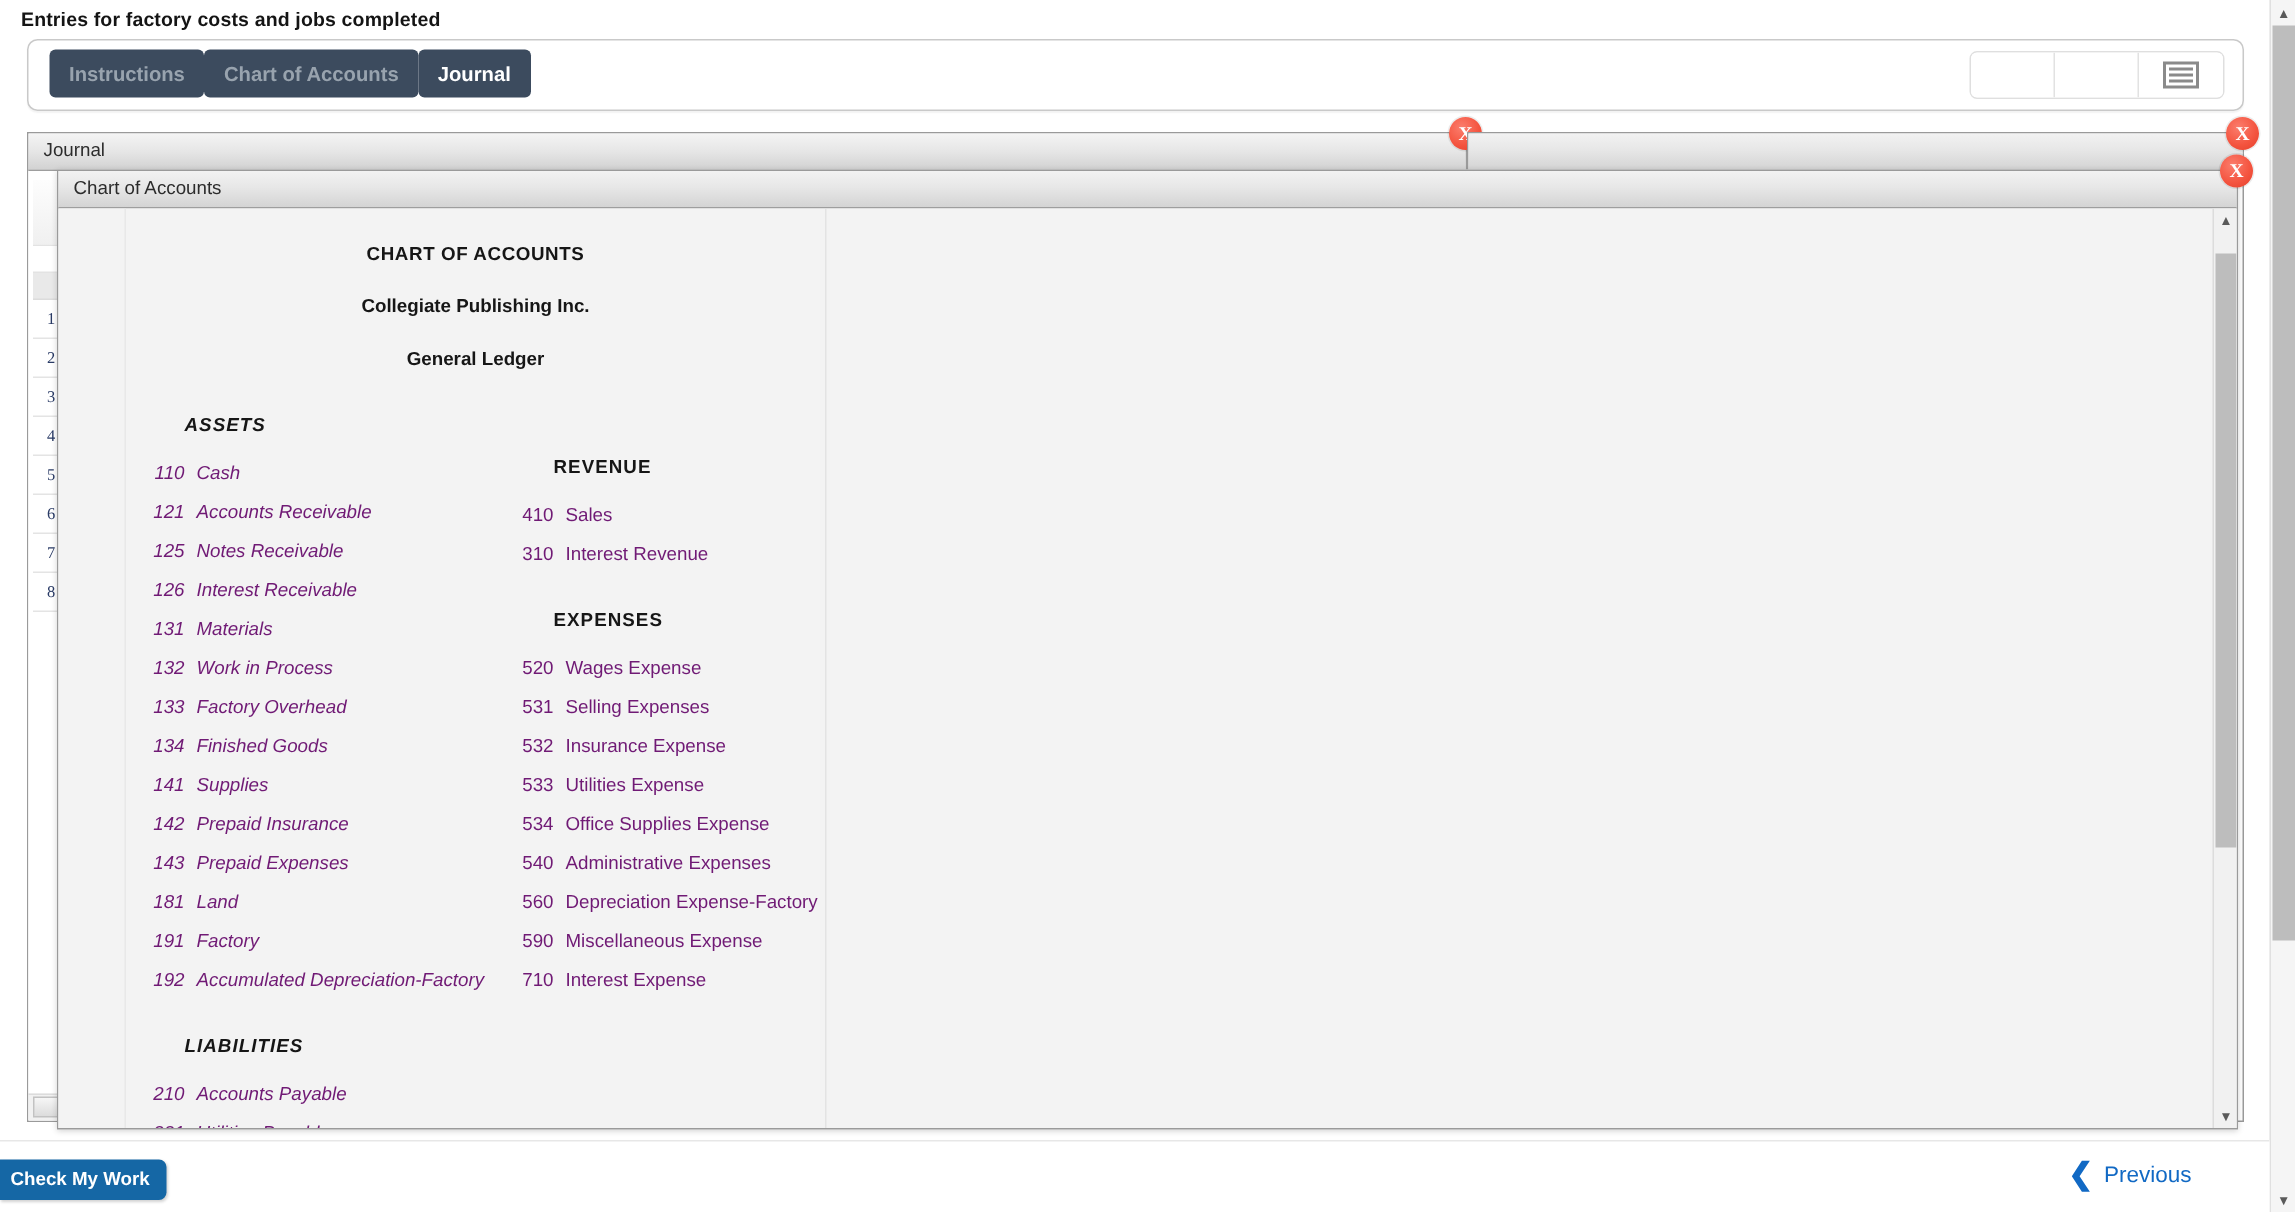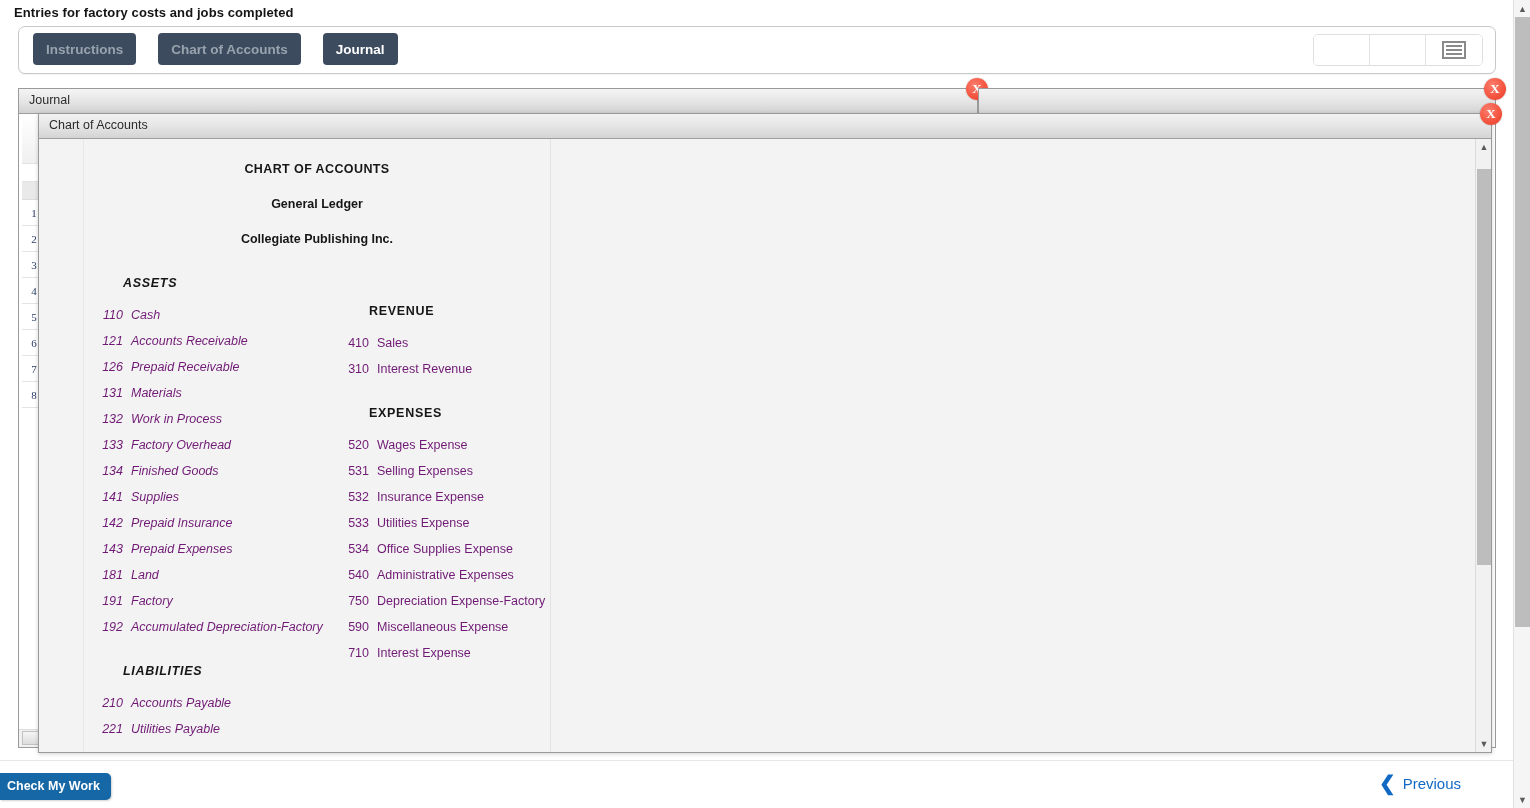--- a/index.html
+++ b/index.html
@@ -23,21 +23,21 @@
 
   
   .tabshell {
     position: absolute; left: 18px; top: 26px;
     width: 1478px; height: 48px;
     background: #ffffff;
     border: 1px solid #c9c9c9;
     border-radius: 7px;
     box-shadow: 0 1px 1px rgba(0,0,0,.05);
   }
-  .tabs { position:absolute; left: 14px; top: 6px; display:flex; gap:22px; }
+  .tabs { position:absolute; left: 14px; top: 6px; display:flex; gap:0; }
   .tab {
     height: 32px; padding: 0 13px;
     display:flex; align-items:center; justify-content:center;
     background: #3c4b5e; border-radius: 4px;
     font-size: 13.5px; font-weight: bold;
     color: #98a3ae; cursor: pointer; white-space: nowrap;
   }
   .tab.active { color: #ffffff; }
 
   .topright {
@@ -276,38 +276,42 @@
       <span class="panel-title">Chart of Accounts</span>
       <span class="closebtn" style="right:-11px;">X</span>
     </div>
 
     <div id="coa-body">
       <div class="coa-left-gutter"></div>
       <div class="coa-divider"></div>
 
       <div class="coa-content">
         <div class="coa-head-line hl1">CHART OF ACCOUNTS</div>
+        <div class="coa-head-line hl2">Collegiate Publishing Inc.</div>
         <div class="coa-head-line hl3">General Ledger</div>
-        <div class="coa-head-line hl2">Collegiate Publishing Inc.</div>
 
         <div class="cols">
           <div class="col col-left">
             <div class="sect-title">ASSETS</div>
             <div id="list-assets">
                 <div class="acct">
                   <span class="num">110</span>
                   <span class="nm">Cash</span>
                 </div>
                 <div class="acct">
                   <span class="num">121</span>
                   <span class="nm">Accounts Receivable</span>
                 </div>
                 <div class="acct">
+                  <span class="num">125</span>
+                  <span class="nm">Notes Receivable</span>
+                </div>
+                <div class="acct">
                   <span class="num">126</span>
-                  <span class="nm">Prepaid Receivable</span>
+                  <span class="nm">Interest Receivable</span>
                 </div>
                 <div class="acct">
                   <span class="num">131</span>
                   <span class="nm">Materials</span>
                 </div>
                 <div class="acct">
                   <span class="num">132</span>
                   <span class="nm">Work in Process</span>
                 </div>
                 <div class="acct">
@@ -390,21 +394,21 @@
                 </div>
                 <div class="acct">
                   <span class="num">534</span>
                   <span class="nm">Office Supplies Expense</span>
                 </div>
                 <div class="acct">
                   <span class="num">540</span>
                   <span class="nm">Administrative Expenses</span>
                 </div>
                 <div class="acct">
-                  <span class="num">750</span>
+                  <span class="num">560</span>
                   <span class="nm">Depreciation Expense-Factory</span>
                 </div>
                 <div class="acct">
                   <span class="num">590</span>
                   <span class="nm">Miscellaneous Expense</span>
                 </div>
                 <div class="acct">
                   <span class="num">710</span>
                   <span class="nm">Interest Expense</span>
                 </div>

